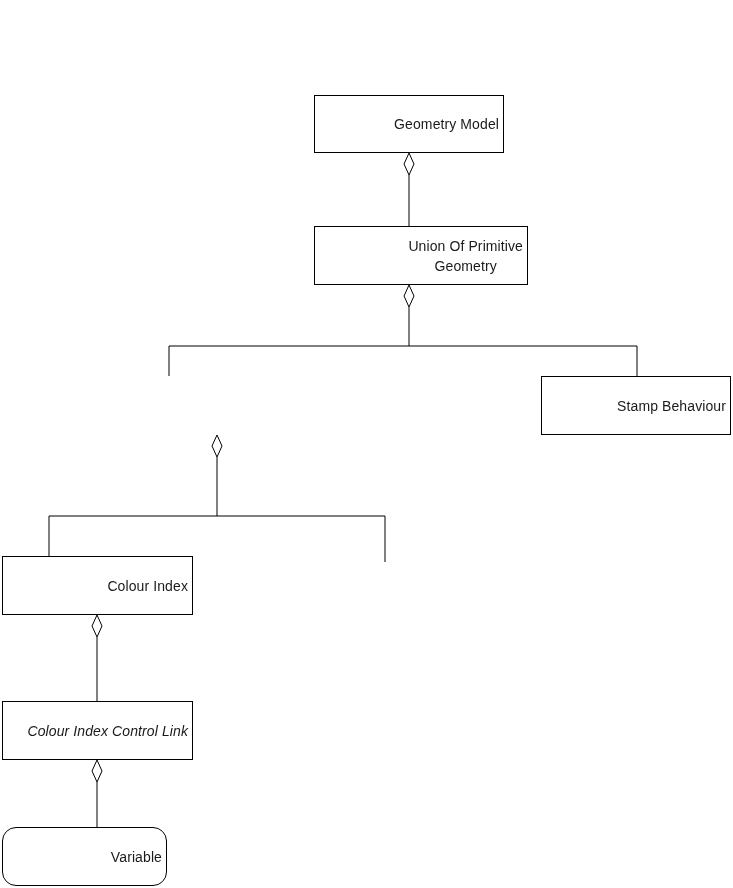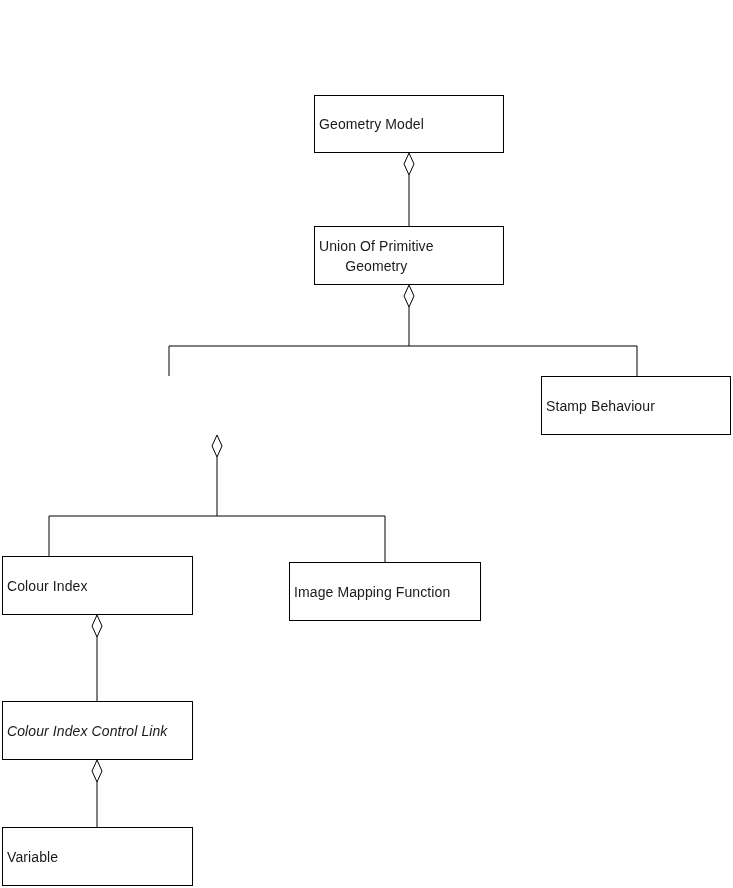--- a/index.html
+++ b/index.html
@@ -36,21 +36,21 @@
 
   
   .class-box {
     position: absolute;
     box-sizing: border-box;
     background: #ffffff;
     border: 1px solid #000000;
     z-index: 2;
     display: flex;
     align-items: center;
-    justify-content: flex-start;
+    justify-content: flex-end;
     text-align: center;
   }
   .class-box .class-label {
     display: block;
     font-size: 14px;
     line-height: 20px;
     color: #1a1a1a;
     letter-spacing: 0.1px;
     white-space: pre-line;
     padding: 0 4px;
@@ -92,39 +92,36 @@
     <g>
       <path d="M 97 760 L 102 771 L 97 782 L 92 771 Z" fill="#ffffff" stroke="#000000" stroke-width="1"></path>
       <line x1="97" y1="782" x2="97" y2="827" stroke="#000000" stroke-width="1"></line>
     </g>
   </svg>
 
   <div class="class-box" style="left:314px; top:95px; width:190px; height:58px;">
     <span class="class-label">Geometry Model</span>
   </div>
 
-  <div class="class-box" style="left:314px; top:226px; width:190px; height:59px;">
+  <div class="class-box" style="left:314px; top:226px; width:214px; height:59px;">
     <span class="class-label">Union Of Primitive
 Geometry</span>
   </div>
 
 
   <div class="class-box" style="left:2px; top:556px; width:191px; height:59px;">
     <span class="class-label">Colour Index</span>
   </div>
 
   <div class="class-box" style="left:541px; top:376px; width:190px; height:59px;">
     <span class="class-label">Stamp Behaviour</span>
   </div>
 
-  <div class="class-box" style="left:289px; top:562px; width:192px; height:59px;">
-    <span class="class-label">Image Mapping Function</span>
-  </div>
 
   <div class="class-box" style="left:2px; top:701px; width:191px; height:59px;font-style:italic;">
     <span class="class-label">Colour Index Control Link</span>
   </div>
 
-  <div class="class-box" style="left:2px; top:827px; width:191px; height:59px;">
+  <div class="class-box" style="left:2px; top:827px; width:165px; height:59px;border-radius:14px;">
     <span class="class-label">Variable</span>
   </div>
 
 </div>
 
 </body></html>

